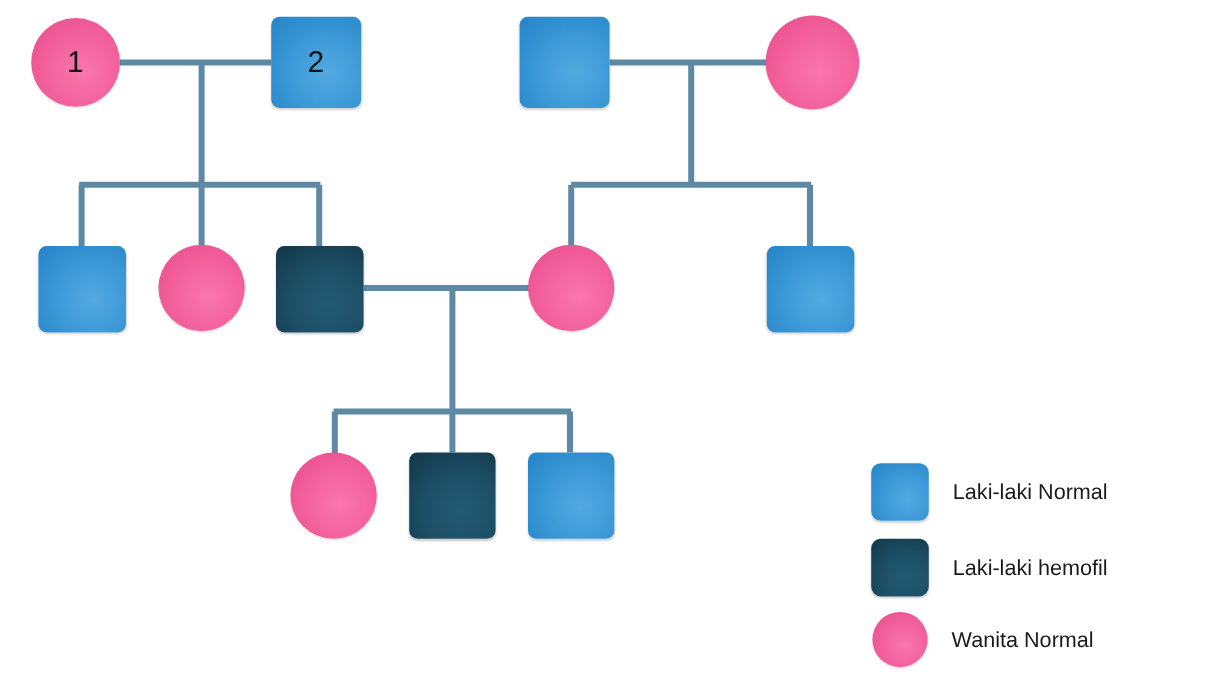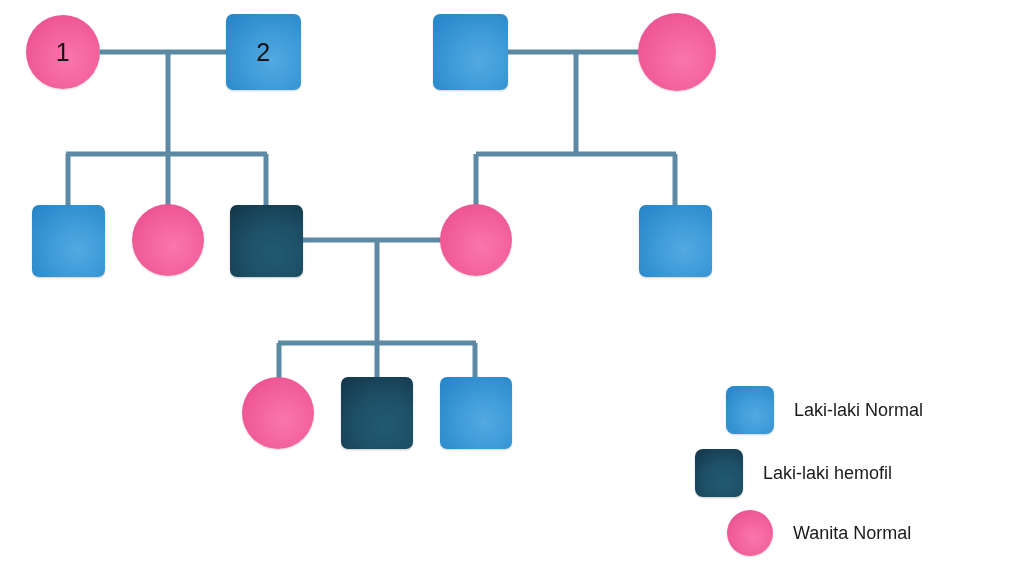--- a/index.html
+++ b/index.html
@@ -129,21 +129,21 @@
       <div class="node female-normal" style="left: 242px; top: 377px; width: 72px; height: 72px;"></div>
       <div class="node sq male-hemo" style="left: 341px; top: 377px; width: 72px; height: 72px;"></div>
       <div class="node sq male-normal" style="left: 440px; top: 377px; width: 72px; height: 72px;"></div>
     </div>
 
   <div id="legend-layer">
       <div class="legend-row" style="left: 726px; top: 386px;">
         <span class="legend-swatch sq male-normal"></span>
         <span class="legend-text">Laki-laki Normal</span>
       </div>
-      <div class="legend-row" style="left: 695px; top: 449px;">
+      <div class="legend-row" style="left: 726px; top: 449px;">
         <span class="legend-swatch sq male-hemo"></span>
         <span class="legend-text">Laki-laki hemofil</span>
       </div>
       <div class="legend-row" style="left: 727px; top: 510px;">
         <span class="legend-swatch female-normal"></span>
         <span class="legend-text">Wanita Normal</span>
       </div>
     </div>
 
 </div>

